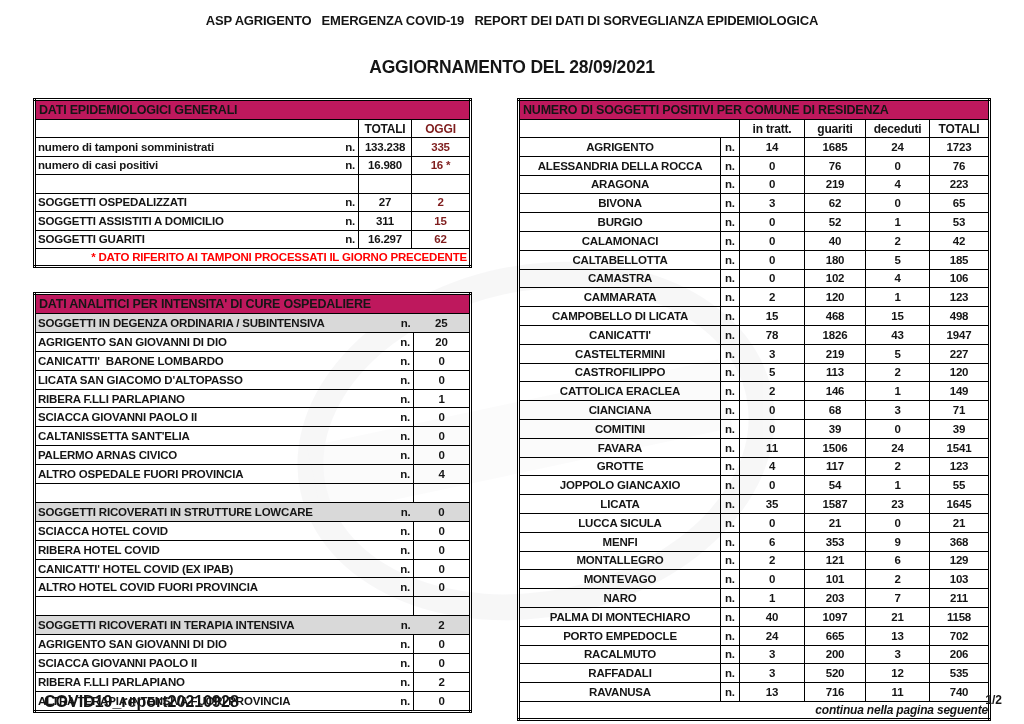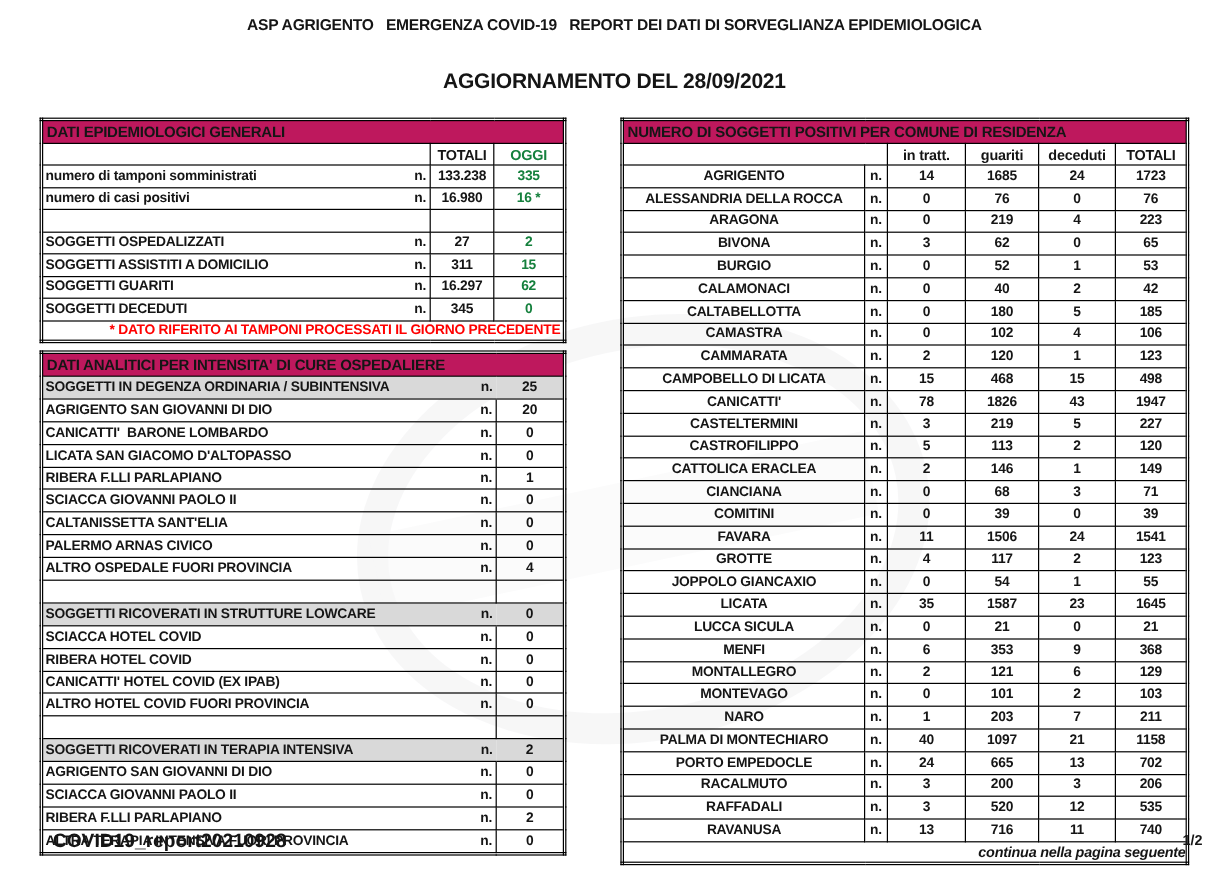--- a/index.html
+++ b/index.html
@@ -32,21 +32,21 @@
   td {
     border:1px solid #000; font-weight:700; font-size:11.5px; letter-spacing:-0.2px;
     padding:0; overflow:hidden; vertical-align:middle;
   }
   td.ttl {
     background:#be185d; height:18px; font-size:12.5px; padding:0 3px; text-align:left;
   }
   .lw { display:flex; justify-content:space-between; align-items:center; height:100%; padding:0 3px 0 2px; }
   .lab { white-space:pre; }
   .num { text-align:center; }
-  .oggi { color:#15803d; }
+  .oggi { color:#7f1d1d; }
   td.hdr { height:17px; font-size:12px; text-align:center; }
   td.note {
     border:none; color:#FF0000; text-align:right; height:15.5px; font-size:11.5px; padding:0 2px;
   }
   td.contnote {
     border:none; font-style:italic; text-align:right; height:16px; font-size:12px;
   }
   #general { left:33px; top:98px; width:436px; }
   #general td.data { height:17.5px; }
   #hospital { left:33px; top:292px; width:436px; }
@@ -144,30 +144,20 @@
         <tr>
     <td class="data">
       <div class="lw">
         <span class="lab">SOGGETTI GUARITI</span>
         <span class="unit">n.</span>
       </div>
     </td>
     <td class="data num">16.297</td>
     <td class="data num oggi">62</td>
   </tr>
-        <tr>
-    <td class="data">
-      <div class="lw">
-        <span class="lab">SOGGETTI DECEDUTI</span>
-        <span class="unit">n.</span>
-      </div>
-    </td>
-    <td class="data num">345</td>
-    <td class="data num oggi">0</td>
-  </tr>
       </tbody>
     <tbody>
       <tr>
         <td class="note" colspan="3">* DATO RIFERITO AI TAMPONI PROCESSATI IL GIORNO PRECEDENTE</td>
       </tr>
     </tbody>
   </table>
 
   <table id="hospital">
     <colgroup>

